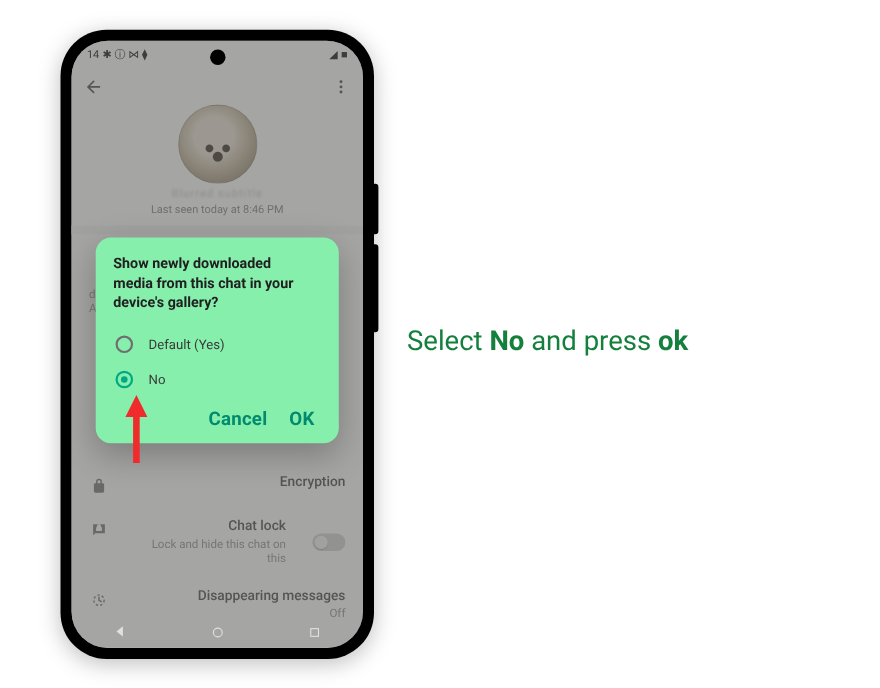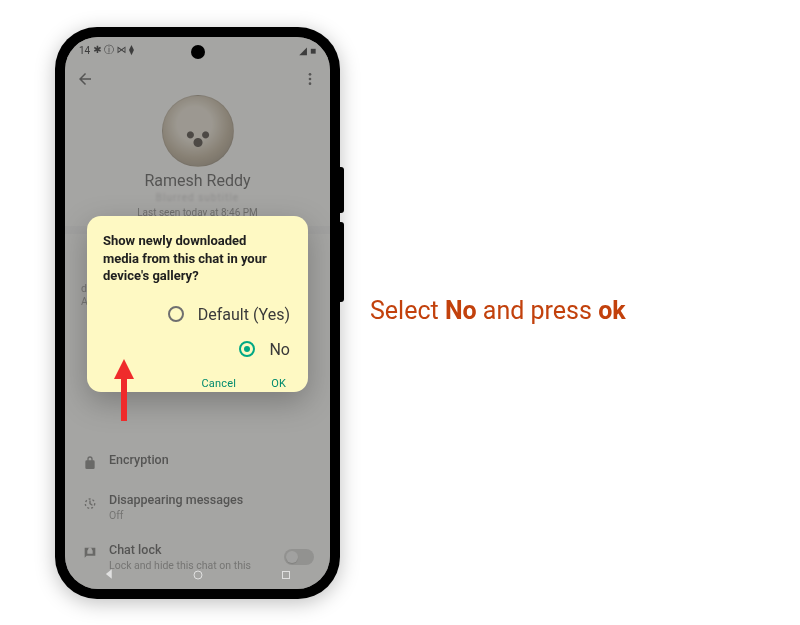--- a/index.html
+++ b/index.html
@@ -116,23 +116,24 @@
       radial-gradient(circle at 50% 75%, #2a211a 0 4px, transparent 5px);
   }
   .contact-name { font-size: 16px; color:#3b3b3b; font-weight:400; }
   .contact-sub  { font-size: 10px; color:#c9c9c9; margin-top:2px; filter: blur(1.2px); letter-spacing:1px;}
   .contact-seen { font-size: 10px; color:#7a7a78; margin-top:4px; }
 
   .list-section { padding: 14px 16px 0; }
   .list-item {
     display:flex;
     align-items:flex-start;
-    gap:10px;
+    gap:24px;
     padding: 10px 0;
     color:#4a4a48;
+    text-align:right;
   }
   .list-icon { width:18px; height:18px; flex:0 0 18px; margin-top:2px; display:flex; align-items:center; justify-content:center; color:#6e6e6c;}
   .list-texts { flex:1; min-width:0;}
   .list-title { font-size: 12.5px; color:#3b3b3b; font-weight:500;}
   .list-desc  { font-size: 10.5px; color:#8a8a88; line-height:1.25; margin-top:2px;}
   .toggle-track {
     width:30px; height:16px; border-radius:10px;
     background:#cfcfcd; position:relative; align-self:center;
   }
   .toggle-thumb {
@@ -151,87 +152,85 @@
     display:flex; align-items:center; justify-content:space-around;
     color:#dedede;
     z-index: 4;
   }
 
   
   .dialog {
     position:absolute;
     left: 22px; right: 22px;
     top: 179px;
-    background:#fef9c3;
+    background:#86efac;
     border-radius: 14px;
-    padding: 16px 16px 0;
+    padding: 16px 16px 10px;
     box-shadow: 0 10px 30px rgba(0,0,0,0.25);
     z-index: 3;
   }
   .dialog-title {
     font-size: 13px;
     font-weight:700;
     color:#202020;
     line-height:1.35;
     margin-bottom: 12px;
     padding-right: 10px;
   }
   .radio-row {
     display:flex;
     align-items:center;
     gap: 14px;
     padding: 8px 2px;
-    font-size: 16px;
+    font-size: 12px;
     color:#3a3a3a;
-    justify-content:flex-end;
   }
   .radio {
     width:16px; height:16px; border-radius:50%;
     border:2px solid #6f6f6f;
     position:relative;
     flex:0 0 16px;
   }
   .radio.selected {
     border-color:#00a884;
   }
   .radio.selected::after{
     content:""; position:absolute; inset:3px;
     border-radius:50%; background:#00a884;
   }
   .dialog-actions {
     display:flex; justify-content:flex-end; gap:20px;
     padding: 10px 6px 2px 0;
   }
   .dialog-btn {
-    font-size: 11px;
-    font-weight:400;
+    font-size: 17px;
+    font-weight:700;
     color:#008a6e;
     letter-spacing:0.2px;
-    margin-left:15px;
   }
 
   
   .arrow-annot {
     position:absolute;
     z-index: 6;
     left: 112px;
     top: 357px;
     width: 24px;
     height: 66px;
     pointer-events:none;
   }
 
   
   .instruction {
     position:absolute;
     left: 370px;
     top: 296px;
     width: 400px;
     font-size: 25px;
-    color:#c2410c;
+    color:#15803d;
   }
   .instruction b { font-weight:700; }
 </style>
 </head>
 <body>
 
 <svg class="arrow-annot" viewBox="0 0 24 66">
   <path d="M12 2 L22 22 L15 22 L15 64 L9 64 L9 22 L2 22 Z" fill="#ef2b2b"></path>
 </svg>
 
@@ -267,21 +266,20 @@
           <svg width="16" height="16" viewBox="0 0 24 24">
               <circle cx="12" cy="5" r="2" fill="#3d3d3d"></circle>
               <circle cx="12" cy="12" r="2" fill="#3d3d3d"></circle>
               <circle cx="12" cy="19" r="2" fill="#3d3d3d"></circle>
             </svg>
         </div>
       </div>
 
       <div class="profile-area">
         <div class="avatar"></div>
-        <div class="contact-name">Ramesh Reddy</div>
         <div class="contact-sub">Blurred subtitle</div>
         <div class="contact-seen">Last seen today at 8:46 PM</div>
       </div>
 
       <div style="background:#f5f5f3; height:8px;"></div>
 
       <div class="section-sliver" style="margin-top:48px;">
         <span>de</span><br>
         <span>Au</span>
       </div>
@@ -294,42 +292,42 @@
               </svg>
           </div>
           <div class="list-texts">
             <div class="list-title">Encryption</div>
           </div>
         </div>
 
         <div class="list-item">
           <div class="list-icon">
             <svg width="16" height="16" viewBox="0 0 24 24">
+                <path fill="#6e6e6c" d="M4 4h16v12H7l-3 3zM15 8V7a3 3 0 1 0-6 0v1H8v5h8V8z"></path>
+              </svg>
+          </div>
+          <div class="list-texts">
+            <div class="list-title">Chat lock</div>
+            <div class="list-desc">Lock and hide this chat on this</div>
+          </div>
+          <div class="toggle-track">
+            <div class="toggle-thumb"></div>
+          </div>
+        </div>
+
+        <div class="list-item">
+          <div class="list-icon">
+            <svg width="16" height="16" viewBox="0 0 24 24">
                 <circle cx="12" cy="13" r="7" fill="none" stroke="#6e6e6c" stroke-width="2" stroke-dasharray="3 3"></circle>
                 <path d="M12 9v4l3 2" stroke="#6e6e6c" stroke-width="2" fill="none" stroke-linecap="round"></path>
               </svg>
           </div>
           <div class="list-texts">
             <div class="list-title">Disappearing messages</div>
             <div class="list-desc">Off</div>
-          </div>
-        </div>
-
-        <div class="list-item">
-          <div class="list-icon">
-            <svg width="16" height="16" viewBox="0 0 24 24">
-                <path fill="#6e6e6c" d="M4 4h16v12H7l-3 3zM15 8V7a3 3 0 1 0-6 0v1H8v5h8V8z"></path>
-              </svg>
-          </div>
-          <div class="list-texts">
-            <div class="list-title">Chat lock</div>
-            <div class="list-desc">Lock and hide this chat on this</div>
-          </div>
-          <div class="toggle-track">
-            <div class="toggle-thumb"></div>
           </div>
         </div>
       </div>
     </div>
 
     <div class="dialog">
       <div class="dialog-title">Show newly downloaded media from this chat in your device's gallery?</div>
 
       <div class="radio-row">
         <div class="radio"></div>

